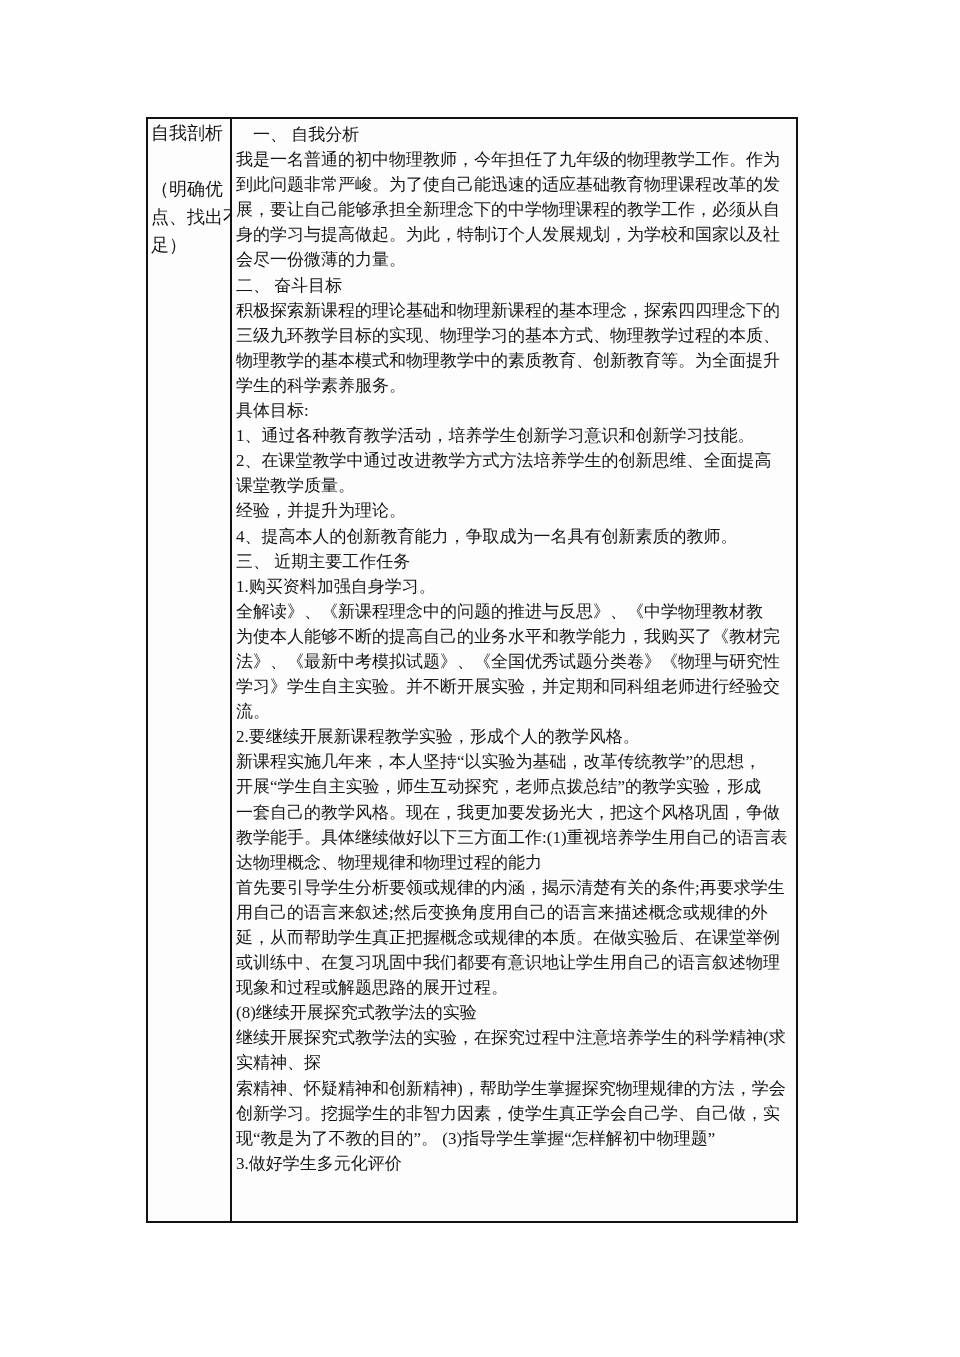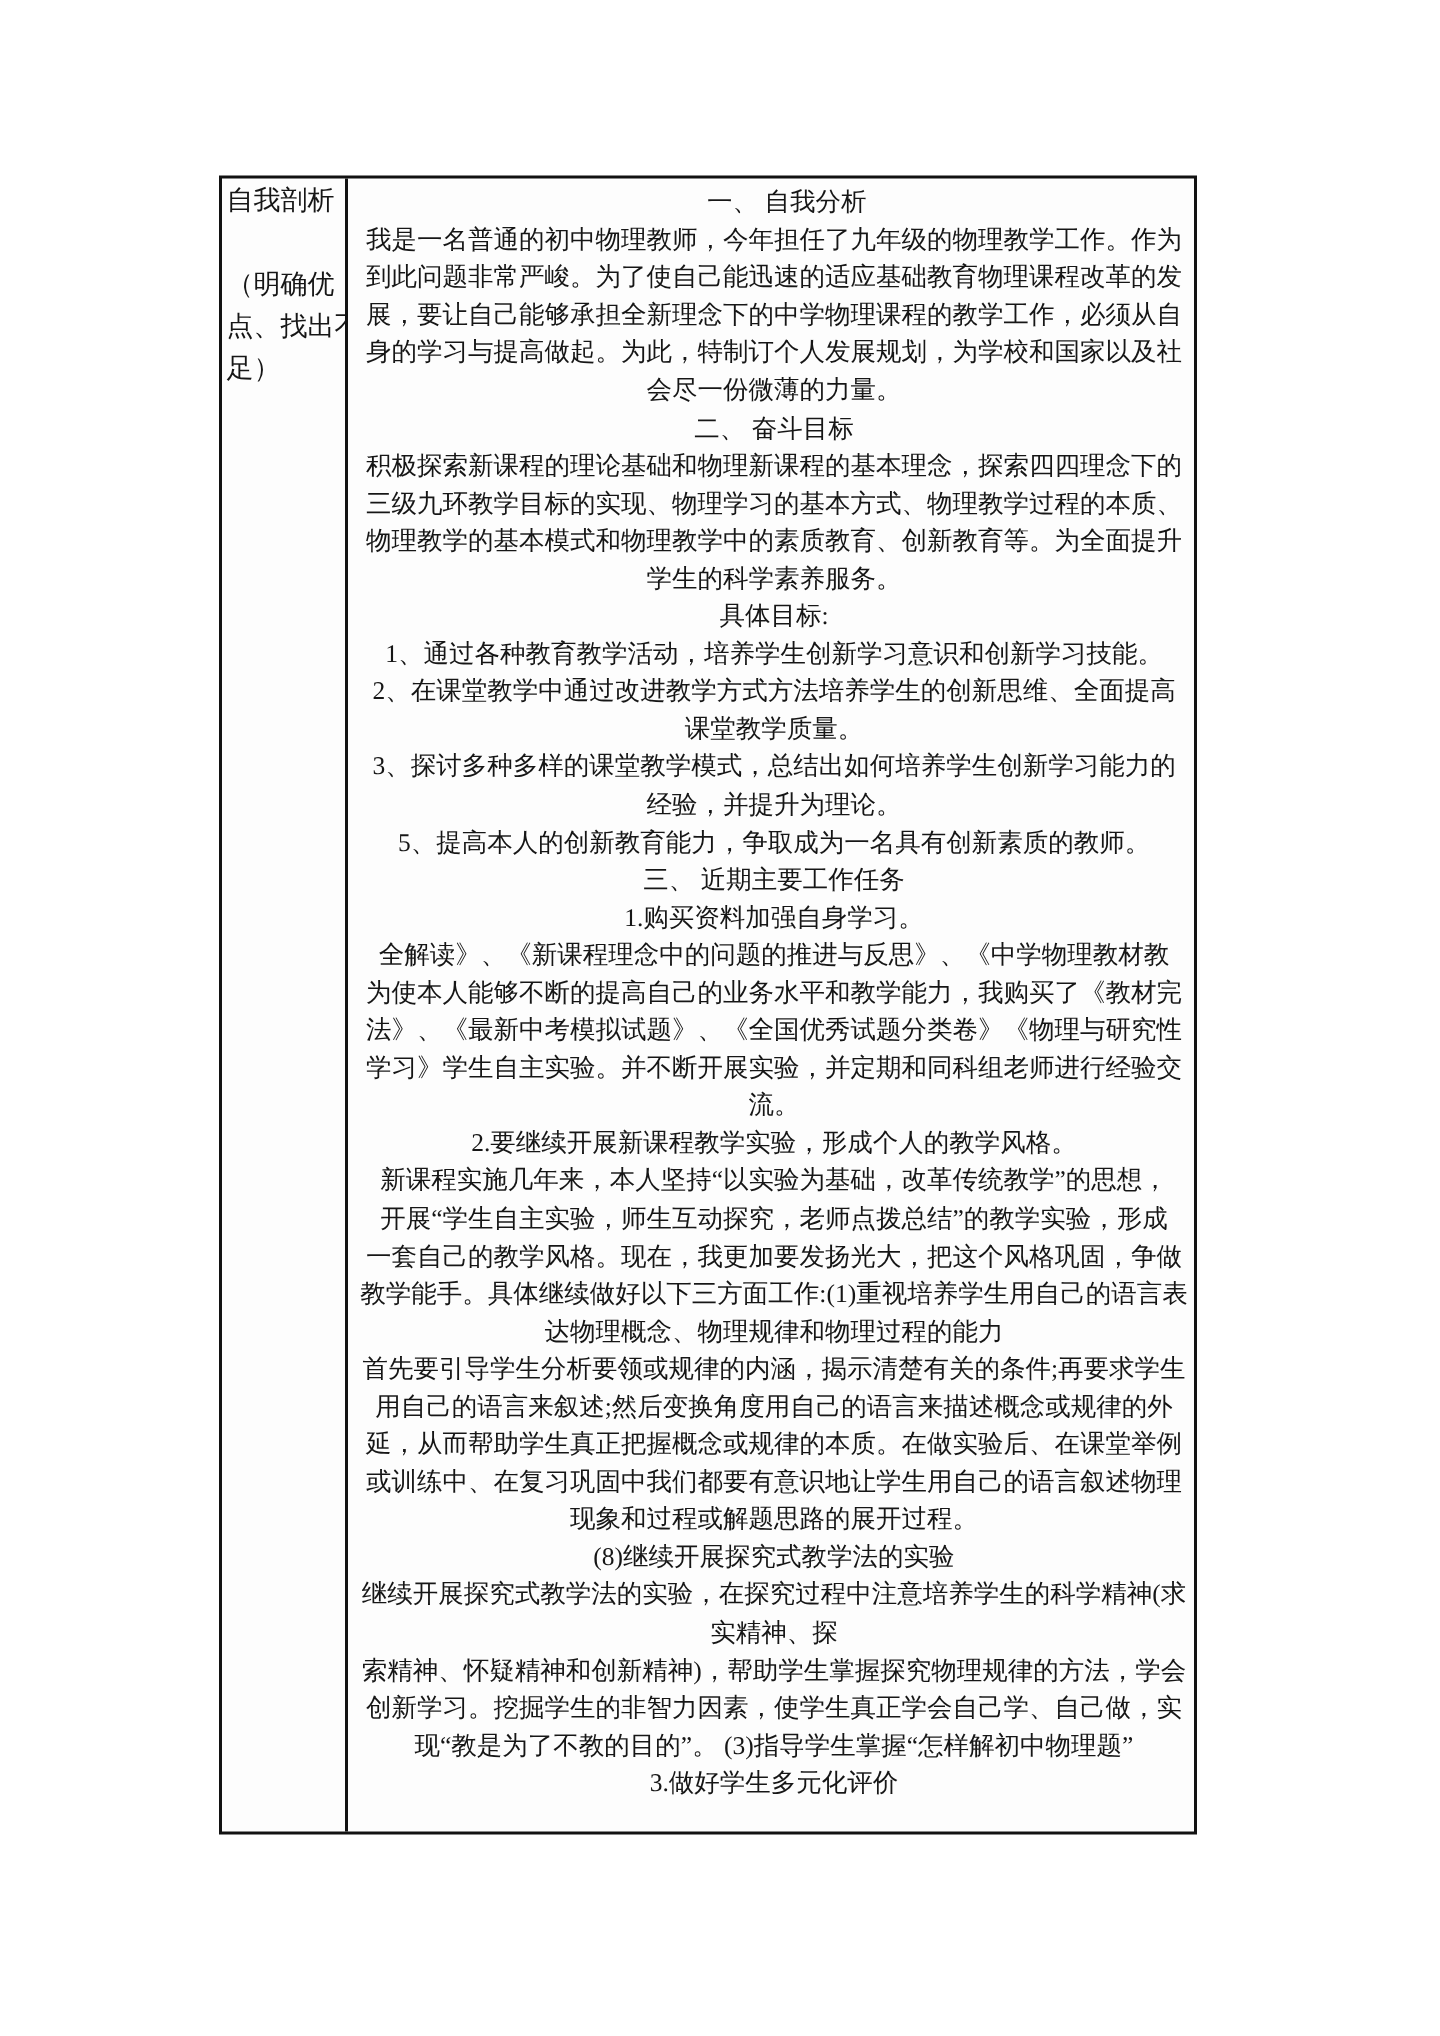--- a/index.html
+++ b/index.html
@@ -38,21 +38,20 @@
     justify-content: flex-start;
     padding-left: 3px;
     font-size: 18px;
     line-height: 28px;
   }
   .cell-right {
     flex: 1;
     padding: 3px 0 0 4px;
     font-size: 17px;
     line-height: 25.1px;
-    text-align: center;
   }
   .text-line {
     white-space: pre;
     letter-spacing: 0;
   }
 </style>
 </head>
 <body>
 
 <div class="doc-table">
@@ -75,23 +74,22 @@
         <div class="text-line">会尽一份微薄的力量。</div>
         <div class="text-line">二、 奋斗目标</div>
         <div class="text-line">积极探索新课程的理论基础和物理新课程的基本理念，探索四四理念下的</div>
         <div class="text-line">三级九环教学目标的实现、物理学习的基本方式、物理教学过程的本质、</div>
         <div class="text-line">物理教学的基本模式和物理教学中的素质教育、创新教育等。为全面提升</div>
         <div class="text-line">学生的科学素养服务。</div>
         <div class="text-line">具体目标:</div>
         <div class="text-line">1、通过各种教育教学活动，培养学生创新学习意识和创新学习技能。</div>
         <div class="text-line">2、在课堂教学中通过改进教学方式方法培养学生的创新思维、全面提高</div>
         <div class="text-line">课堂教学质量。</div>
-        <div class="text-line">3、探讨多种多样的课堂教学模式，总结出如何培养学生创新学习能力的</div>
         <div class="text-line">经验，并提升为理论。</div>
-        <div class="text-line">5、提高本人的创新教育能力，争取成为一名具有创新素质的教师。</div>
+        <div class="text-line">4、提高本人的创新教育能力，争取成为一名具有创新素质的教师。</div>
         <div class="text-line">三、 近期主要工作任务</div>
         <div class="text-line">1.购买资料加强自身学习。</div>
         <div class="text-line">全解读》、《新课程理念中的问题的推进与反思》、《中学物理教材教</div>
         <div class="text-line">为使本人能够不断的提高自己的业务水平和教学能力，我购买了《教材完</div>
         <div class="text-line">法》、《最新中考模拟试题》、《全国优秀试题分类卷》《物理与研究性</div>
         <div class="text-line">学习》学生自主实验。并不断开展实验，并定期和同科组老师进行经验交</div>
         <div class="text-line">流。</div>
         <div class="text-line">2.要继续开展新课程教学实验，形成个人的教学风格。</div>
         <div class="text-line">新课程实施几年来，本人坚持“以实验为基础，改革传统教学”的思想，</div>
         <div class="text-line">开展“学生自主实验，师生互动探究，老师点拨总结”的教学实验，形成</div>

